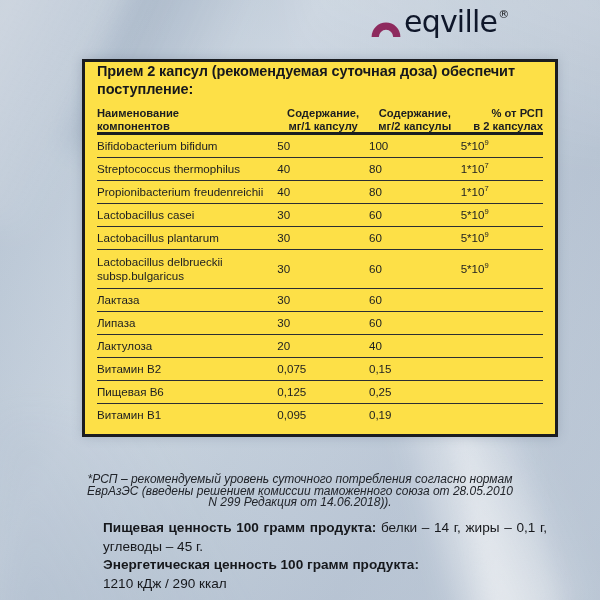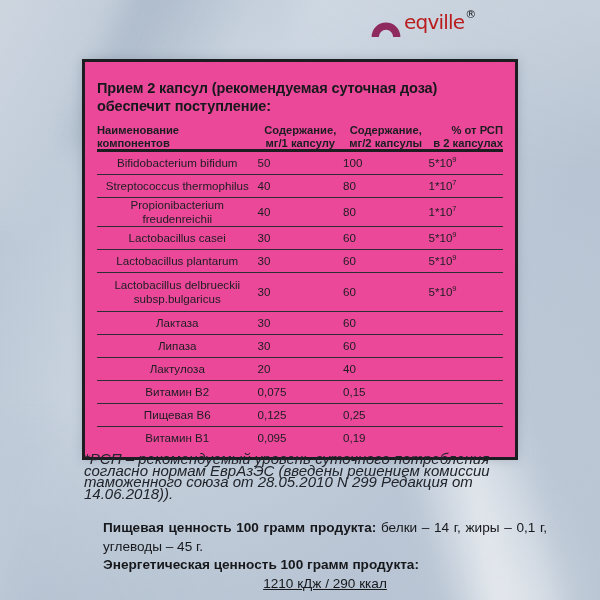--- a/index.html
+++ b/index.html
@@ -98,45 +98,45 @@
   }
   .logo-mark {
     width: 34px;
     height: 26px;
     margin-top: 6px;
     margin-right: 1px;
     flex: none;
   }
   .logo-word {
     font-family: "DejaVu Sans", sans-serif;
-    font-size: 20px;
+    font-size: 30px;
     line-height: 32px;
     letter-spacing: -0.8px;
-    color: #b91c1c;
+    color: #0f172a;
     font-weight: 400;
   }
   .logo-reg {
     font-family: "DejaVu Sans", sans-serif;
     font-size: 11px;
     line-height: 11px;
     color: #17181c;
     margin-top: 3px;
     margin-left: 1px;
   }
 
   
   .panel {
     position: absolute;
     left: 82px;
     top: 59px;
-    width: 436px;
+    width: 476px;
     box-sizing: border-box;
-    background: #ec4899;
+    background: #fde047;
     border: 3px solid #1b1d21;
-    padding: 18px 12px 8px 12px;
+    padding: 1px 12px 8px 12px;
     z-index: 5;
     box-shadow: 0 0 10px rgba(90,106,126,.28);
   }
 
   .panel-title {
     font-family: "Liberation Sans", sans-serif;
     font-weight: bold;
     font-size: 14.5px;
     line-height: 17.5px;
     color: #16181c;
@@ -174,65 +174,66 @@
 
   tbody td {
     font-size: 11.6px;
     line-height: 14px;
     border-bottom: 1.6px solid #2b2e33;
     height: 22px;
     padding-top: 3px;
     padding-bottom: 3px;
   }
   tbody tr:last-child td { border-bottom: none; }
-  td.c-name { text-align: center; padding-left: 3px; }
+  td.c-name { text-align: left; padding-left: 3px; }
   td.c-one, td.c-two, td.c-pct { text-align: left; }
   td.tall { height: 38px; }
 
   .two-line { white-space: pre-line; margin-top: 27px; }
 
   sup.exp {
     font-size: 7.6px;
     vertical-align: super;
     line-height: 0;
   }
 
   
   .footnote {
     position: absolute;
     left: 84px;
-    top: 453px;
+    top: 474px;
     width: 432px;
     font-family: "Liberation Sans", sans-serif;
     font-style: italic;
-    font-size: 15px;
+    font-size: 12px;
     line-height: 11.6px;
     color: #21242a;
     z-index: 6;
+    text-align: center;
   }
 
   
   .nutrition {
     position: absolute;
     left: 78px;
     top: 519px;
     width: 444px;
     font-family: "Liberation Sans", sans-serif;
     font-size: 13.6px;
     line-height: 18.5px;
     color: #16181c;
     z-index: 6;
     margin-left: 25px;
   }
   .nutrition p {
     margin: 0;
     text-align: justify;
     text-justify: inter-word;
   }
-  .nutrition p.last { text-align: center; text-decoration: underline; }
+  .nutrition p.last { text-align: left; }
   .nutrition b { font-weight: bold; }
 </style>
 </head>
 <body>
 
 <div id="page">
 
   <div class="bg-base"></div>
   <div class="bg-streak streak-a"></div>
   <div class="bg-streak streak-b"></div>

